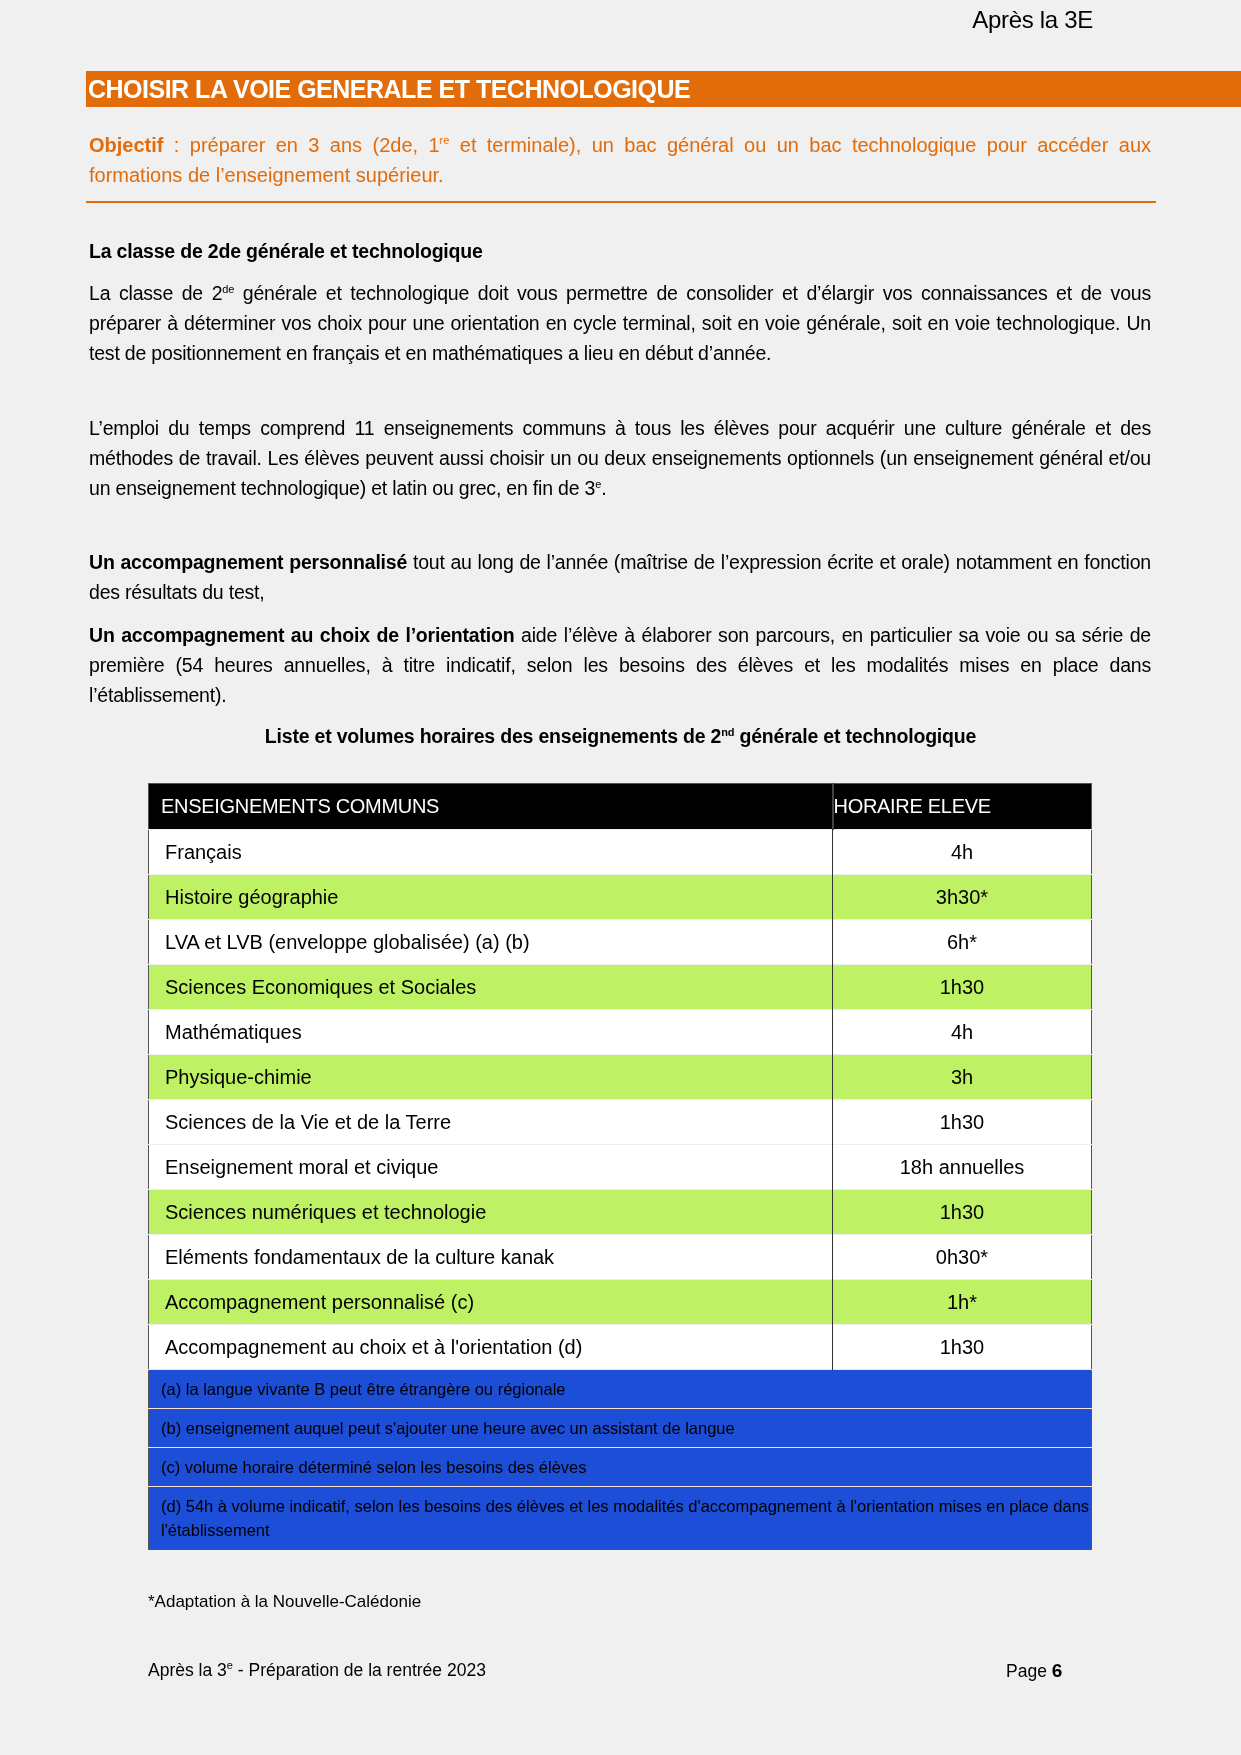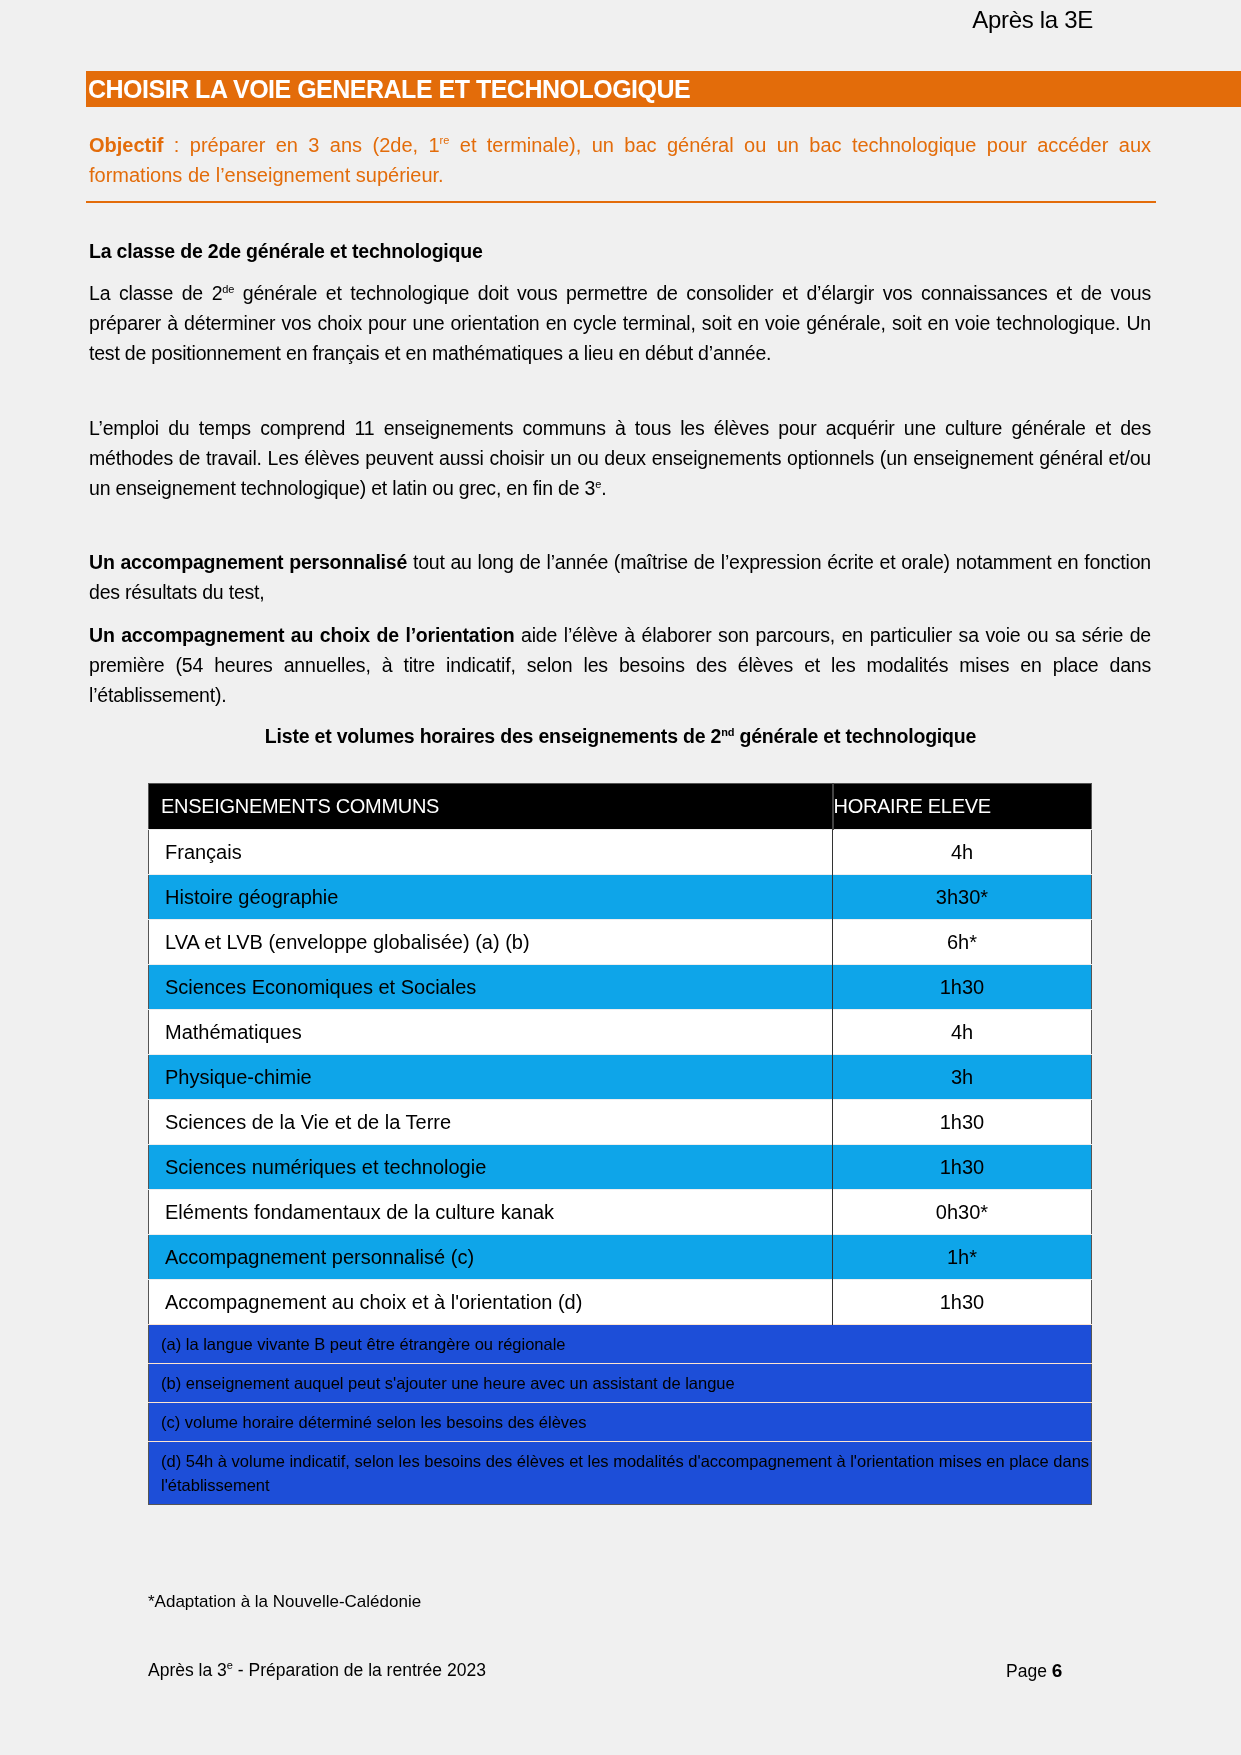--- a/index.html
+++ b/index.html
@@ -31,21 +31,21 @@
     font-size:20px; border:1px solid #555;padding-left:32px;
   }
   table.t th {
     background:#000; color:#fff; font-weight:normal; height:45px; text-align:left;
     padding:0 0 0 12px; font-size:20px; letter-spacing:-0.3px;
   }
   table.t th.h2c { padding:0; border-left:2px solid #444; }
   table.t td { height:44px; padding:0 0 0 16px; border-top:1px solid #eee; }
   table.t td.hr { text-align:center; padding:0; border-left:1.5px solid #333; width:258px; }
   table.t tr.odd td { background:#ffffff; }
-  table.t tr.even td { background:#0ea5e9; }
+  table.t tr.even td { background:#bef264; }
   table.t tr.note td { background:#1d4ed8; font-size:16.5px; height:38px; padding:0 0 0 12px; border-top:1.5px solid #fde4d0; line-height:24px; }
   table.t tr.note.tall td { height:62px; }
   .footnote { position:absolute; left:148px; top:1592px; font-size:17px; }
   .footer-left { position:absolute; left:148px; top:1660px; font-size:17.5px; }
   .footer-right { position:absolute; left:1006px; top:1660px; font-size:17.5px; }
   .footer-right b { font-size:19px; }
 </style>
 </head>
 <body>
 
@@ -98,20 +98,24 @@
         <td class="hr">4h</td>
       </tr>
       <tr class="even">
         <td>Physique-chimie</td>
         <td class="hr">3h</td>
       </tr>
       <tr class="odd">
         <td>Sciences de la Vie et de la Terre</td>
         <td class="hr">1h30</td>
       </tr>
+      <tr class="odd">
+        <td>Enseignement moral et civique</td>
+        <td class="hr">18h annuelles</td>
+      </tr>
       <tr class="even">
         <td>Sciences numériques et technologie</td>
         <td class="hr">1h30</td>
       </tr>
       <tr class="odd">
         <td>Eléments fondamentaux de la culture kanak</td>
         <td class="hr">0h30*</td>
       </tr>
       <tr class="even">
         <td>Accompagnement personnalisé (c)</td>

